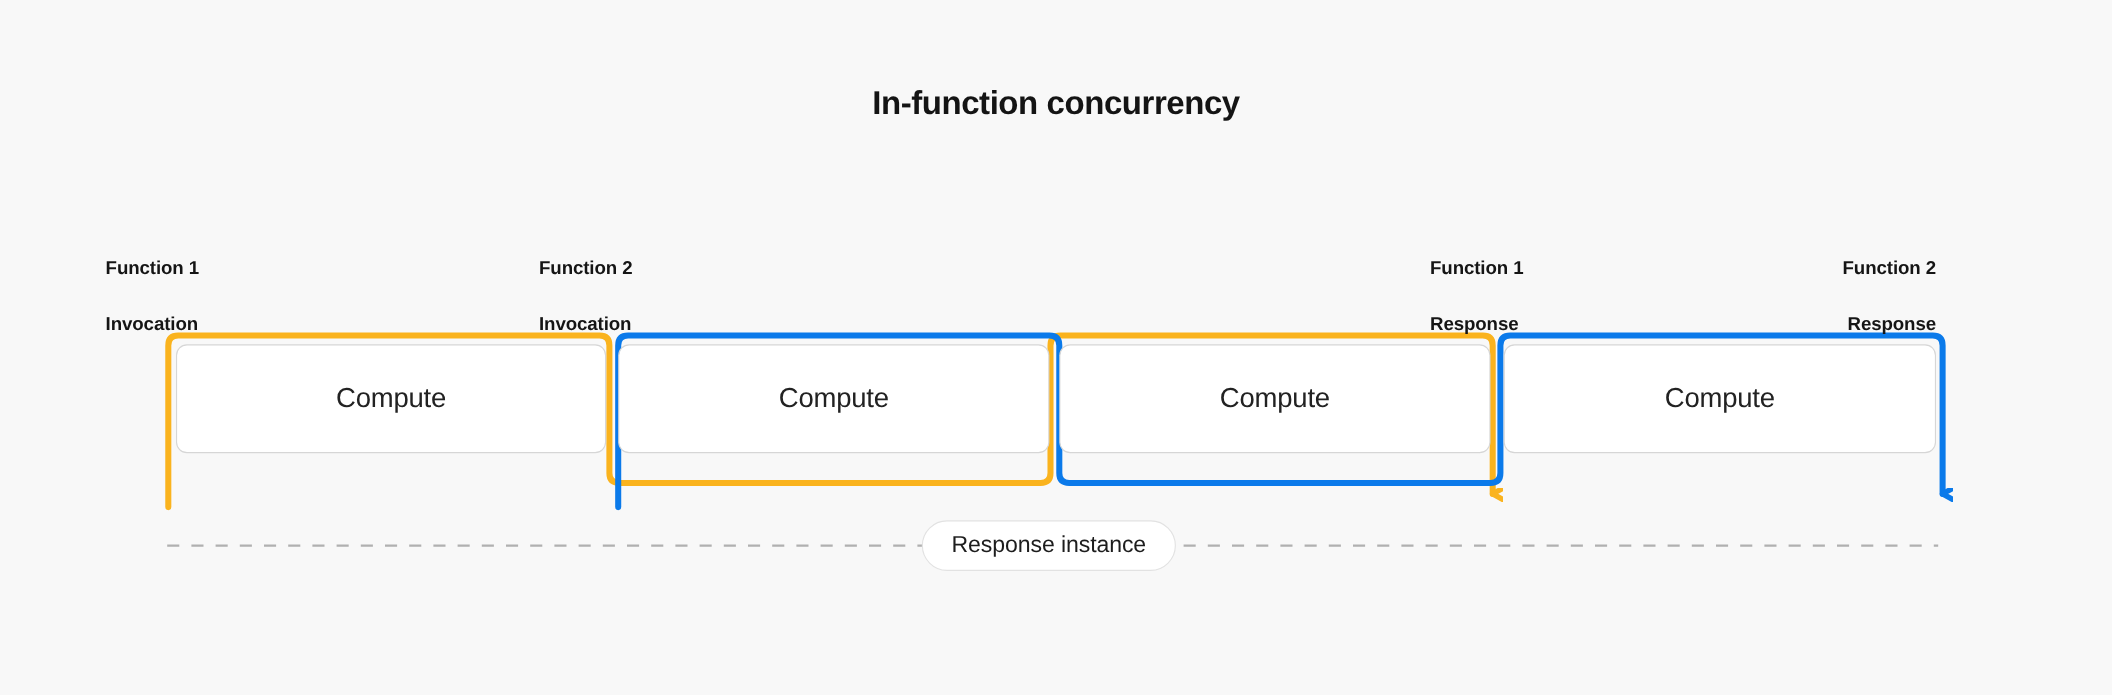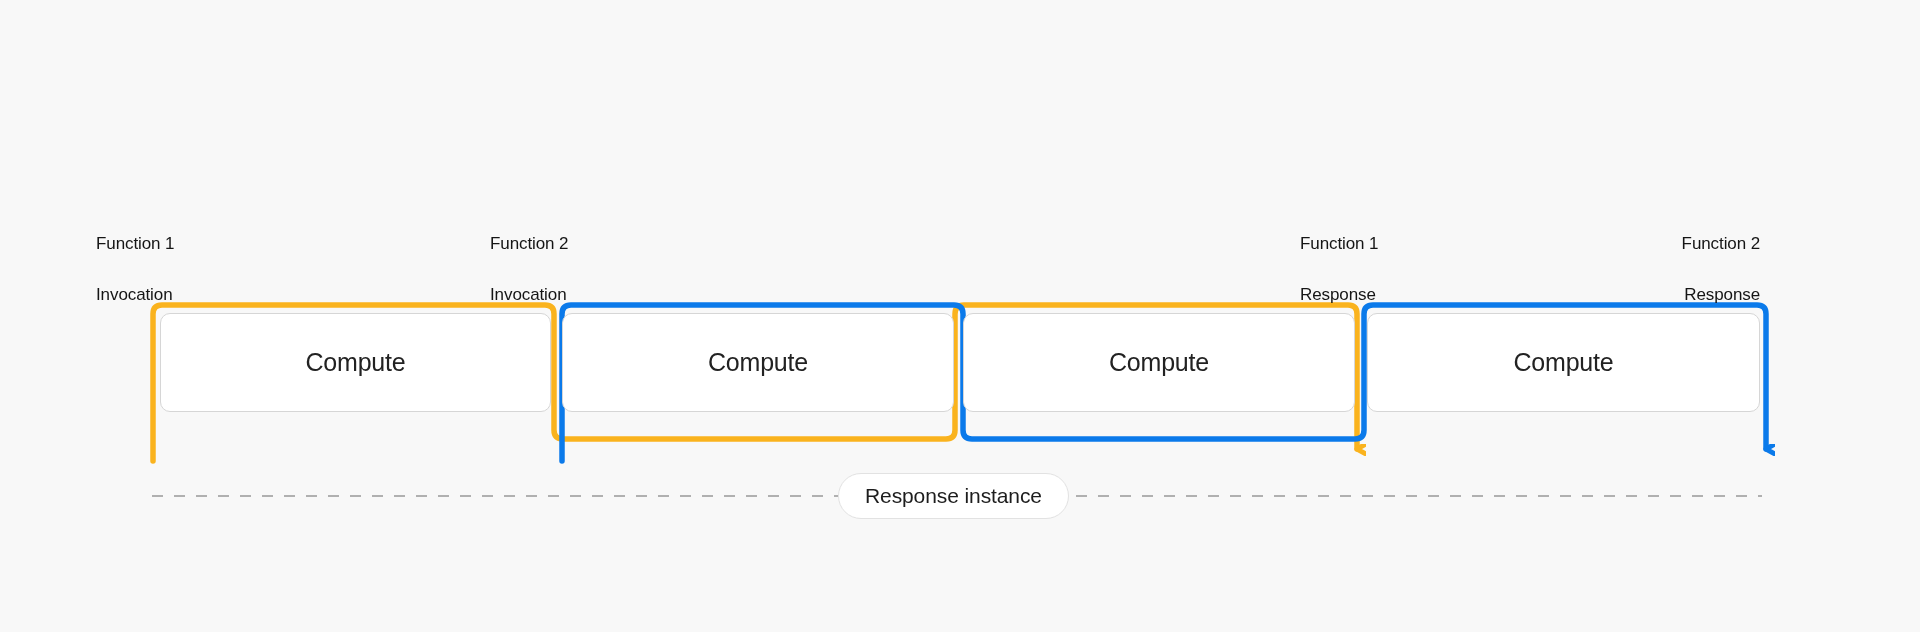--- a/index.html
+++ b/index.html
@@ -27,21 +27,21 @@
     width: 1920px;
     text-align: center;
     font-size: 30px;
     font-weight: 700;
     letter-spacing: -0.4px;
     color: #141414;
   }
   .marker-label {
     position: absolute;
     font-size: 17px;
-    font-weight: 400;
+    font-weight: 700;
     line-height: 1.52;
     color: #151515;
     white-space: pre-line;
     letter-spacing: -0.1px;
   }
   .marker-label.align-right {
     text-align: right;
   }
   .svg-layer {
     position: absolute;
@@ -82,20 +82,21 @@
     color: #1d1d1d;
     letter-spacing: -0.1px;
     white-space: nowrap;
   }
 </style>
 </head>
 <body style="background: rgb(248, 248, 248);">
 
 <div class="canvas">
 
+  <div class="diagram-title">In-function concurrency</div>
 
   <svg class="svg-layer" viewBox="0 0 1920 632" xmlns="http://www.w3.org/2000/svg">
     <defs>
       <marker id="arrow-orange" markerWidth="12" markerHeight="12" refX="5" refY="9" orient="auto" markerUnits="userSpaceOnUse">
         <path d="M 0 0 L 5 9 L 10 0" fill="none" stroke="#FAB31E" stroke-width="5" stroke-linecap="round" stroke-linejoin="round"></path>
       </marker>
       <marker id="arrow-blue" markerWidth="12" markerHeight="12" refX="5" refY="9" orient="auto" markerUnits="userSpaceOnUse">
         <path d="M 0 0 L 5 9 L 10 0" fill="none" stroke="#0B7AEA" stroke-width="5" stroke-linecap="round" stroke-linejoin="round"></path>
       </marker>
     </defs>

